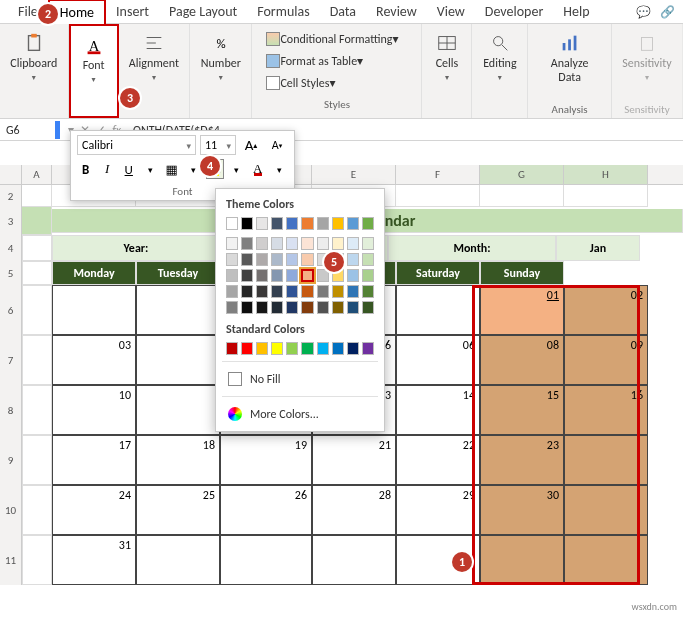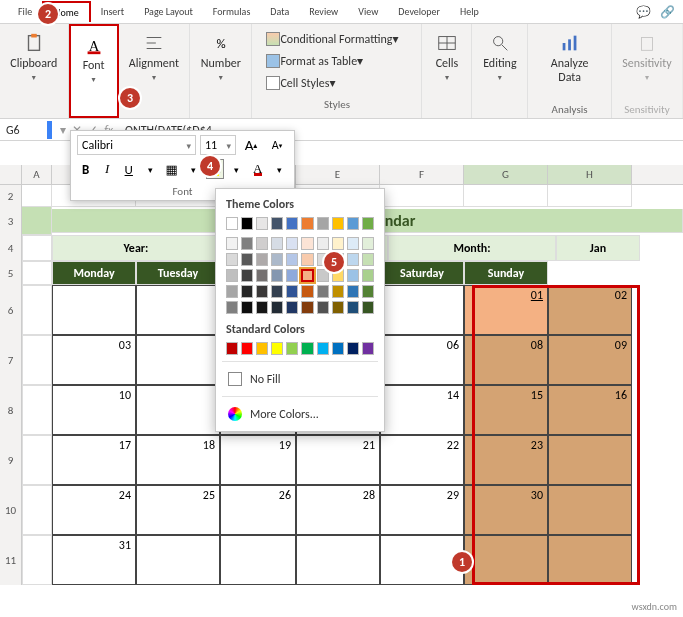--- a/index.html
+++ b/index.html
@@ -1,41 +1,41 @@
 <!DOCTYPE html>
 <html><head>
 <meta charset="utf-8">
 <style>
 * { box-sizing: border-box; margin: 0; padding: 0; }
 body { font-family: "Segoe UI", Calibri, sans-serif; font-size: 12px; background: #fff; width: 683px; height: 617px; overflow: hidden; position: relative; }
 
 
 .ribbon-tabs { display: flex; align-items: center; height: 24px; border-bottom: 1px solid #d4d4d4; padding-left: 8px; gap: 0; }
-.ribbon-tabs .tab { padding: 3px 10px; font-size: 10px; color: #444; cursor: pointer; }
+.ribbon-tabs .tab { padding: 3px 10px; font-size: 14px; color: #444; cursor: pointer; }
 .ribbon-tabs .tab.active { background: #fff; border: 2px solid #c00; border-bottom: none; color: #000; font-weight: 500; }
 .right-icons { margin-left: auto; display: flex; gap: 6px; padding-right: 6px; }
 .right-icons span { width: 18px; height: 18px; display:inline-flex; align-items:center; justify-content:center; color:#217346;}
 
 
 .ribbon { display: flex; height: 95px; border-bottom: 1px solid #d4d4d4; background: #f3f2f1; }
 .group { border-right: 1px solid #e1e1e1; padding: 4px 6px 2px; display: flex; flex-direction: column; align-items: center; justify-content: space-between; min-width: 50px; }
 .group-label { font-size: 11px; color: #666; margin-top: 2px; }
 .group-btn { display: flex; flex-direction: column; align-items: center; gap: 2px; padding: 4px 6px; cursor: pointer; }
 .group-btn svg, .group-btn .icon-box { width: 22px; height: 22px; }
 .group-btn .lbl { font-size: 12px; color: #333; }
 .group-btn .caret { font-size: 8px; color: #666; }
 .font-group { border: 2px solid #c00; background: #fff; }
 .mid-group { padding: 6px 10px; display:flex; flex-direction:column; gap:4px; justify-content:flex-start; align-items:flex-start; min-width:160px;}
 .mid-item { display:flex; align-items:center; font-size:12px; color:#333; cursor:pointer; padding:2px 4px;}
 .mid-item .sq { width:14px; height:14px; border:1px solid #888; display:inline-block;}
 .styles-group { min-width: 60px; }
 
 
 .fbar { display:flex; align-items:center; height:22px; border-bottom:1px solid #d4d4d4;}
-.namebox { width:52px; border-right:5px solid #3b82f6; padding:2px 6px; font-size:12px; color:#333;}
+.namebox { width:60px; border-right:5px solid #3b82f6; padding:2px 6px; font-size:12px; color:#333;}
 .fbar-mid { padding:0 8px; color:#999; display:flex; gap:6px; align-items:center;}
 .formula-txt { font-size:12px; color:#333; padding-left:4px;}
 
 
 .mini-toolbar { position:absolute; top:130px; left:70px; width:225px; background:#fff; border:1px solid #c8c8c8; box-shadow:0 2px 8px rgba(0,0,0,0.25); padding:4px 6px 2px; z-index:50;}
 .mt-row { display:flex; align-items:center; gap:4px; margin-bottom:4px;}
 .mt-font { flex:1; border:1px solid #ccc; height:20px; font-size:12px; padding:0 4px; display:flex; align-items:center; justify-content:space-between;}
 .mt-size { width:36px; border:1px solid #ccc; height:20px; font-size:12px; padding:0 4px; display:flex; align-items:center; justify-content:space-between;}
 .mt-btn { width:22px; height:20px; border:1px solid transparent; display:inline-flex; align-items:center; justify-content:center; font-size:13px; cursor:pointer;}
 .mt-btn.fill { border:1px solid #888; background:#eef5e3; position:relative;}
@@ -69,21 +69,21 @@
 .hdr-row .cell { background:#375623; color:#fff; border:1px solid #444; font-weight:bold; align-items:center; justify-content:center;}
 .data .cell { border:1px solid #444; }
 .wknd { background:#d4a373 !important;}
 .wknd-first { background:#f4b183 !important;text-decoration:underline;}
 .sel-range { position:absolute; border:3px solid #c00; pointer-events:none;}
 
 
 .badge { position:absolute; width:20px; height:20px; border-radius:50%; background:#c0392b; color:#fff; font-weight:bold; font-size:12px; display:flex; align-items:center; justify-content:center; z-index:100; box-shadow:0 0 0 2px #fff;}
 
 
-.cA{width:30px;min-width:30px;} .cB{width:84px;} .cC{width:84px;} .cD{width:76px;} .cE{width:84px;} .cF{width:84px;} .cG{width:84px;} .cH{width:84px;}
+.cA{width:30px;min-width:30px;} .cB{width:84px;} .cC{width:84px;} .cD{width:92px;} .cE{width:84px;} .cF{width:84px;} .cG{width:84px;} .cH{width:84px;}
 
 .watermark { position:absolute; right:6px; bottom:4px; font-size:10px; color:#888; z-index:200;}
 </style>
 </head>
 <body>
 
 <div class="ribbon-tabs">
   <span class="tab">File</span>
   <span class="tab active">Home</span>
   <span class="tab">Insert</span>

